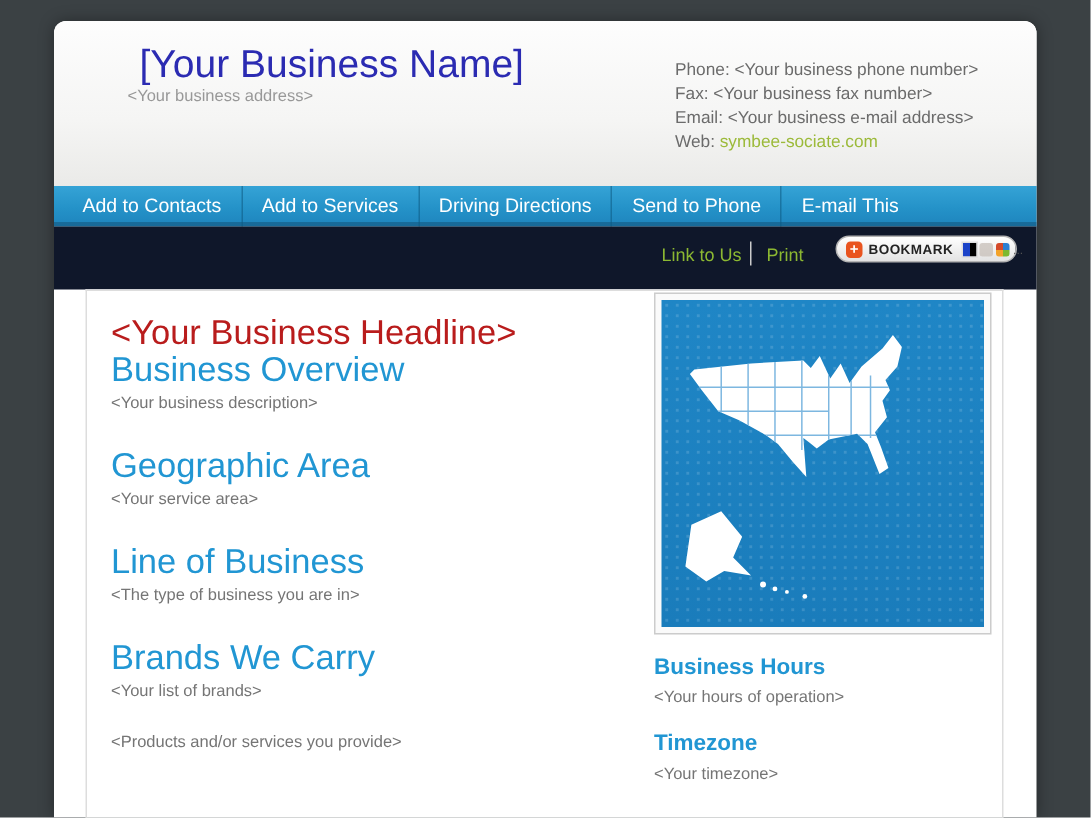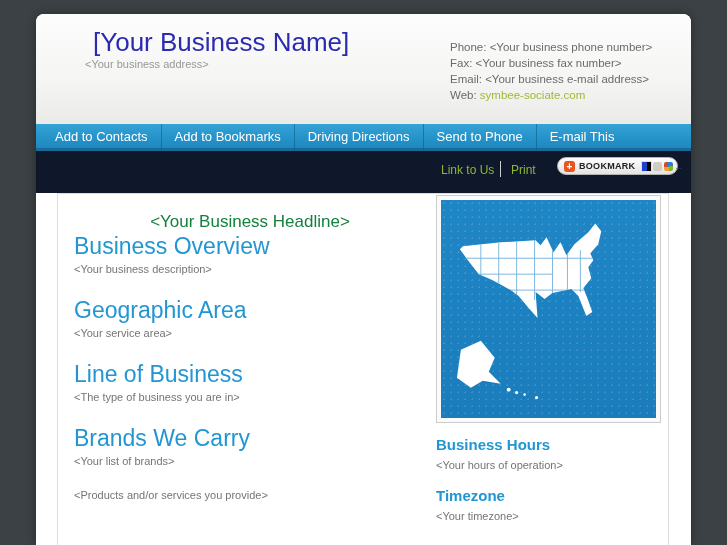--- a/index.html
+++ b/index.html
@@ -71,21 +71,21 @@
     border-radius:2px;
   }
   .bm-more { font-size:8px; color:#555; margin-left:2px; }
   
   .contentbox {
     position:absolute; left:21px; top:179px; width:612px; height:353px;
     border:1px solid #dddddd; border-bottom:none; background:#fff;
     display:flex;
   }
   .leftcol { flex:1; padding:17px 10px 0 16px; overflow:hidden; }
-  .headline { font-size:17px; line-height:21px; color:#15803d;text-align:center; }
+  .headline { font-size:23px; line-height:21px; color:#b91c1c; }
   .sec h2 { font-size:23px; line-height:28px; font-weight:400; color:#2196d3; margin:0 0 2px; }
   .sec p  { font-size:11px; line-height:14px; color:#757575; margin:0 0 20px; }
   .rightcol { flex:none; width:232px; padding-right:7px; }
   .mapbox {
     margin-top:1px; width:225px; height:228px;
     border:1px solid #cccccc; background:#fafafa; padding:4px;
   }
   .mapimg {
     width:100%; height:100%;
     background:
@@ -107,21 +107,21 @@
     <div class="contact">
       <div>Phone: &lt;Your business phone number&gt;</div>
       <div>Fax: &lt;Your business fax number&gt;</div>
       <div>Email: &lt;Your business e-mail address&gt;</div>
       <div><span>Web: </span><span class="weblink">symbee-sociate.com</span></div>
     </div>
   </div>
 
   <div class="navbar">
     <div class="nav-item">Add to Contacts</div>
-    <div class="nav-item">Add to Bookmarks</div>
+    <div class="nav-item">Add to Services</div>
     <div class="nav-item">Driving Directions</div>
     <div class="nav-item">Send to Phone</div>
     <div class="nav-item">E-mail This</div>
   </div>
 
   <div class="subnav">
     <span class="green-link ltu">Link to Us</span>
     <span class="subnav-div"></span>
     <span class="green-link prt">Print</span>
     <div class="bm-widget">

